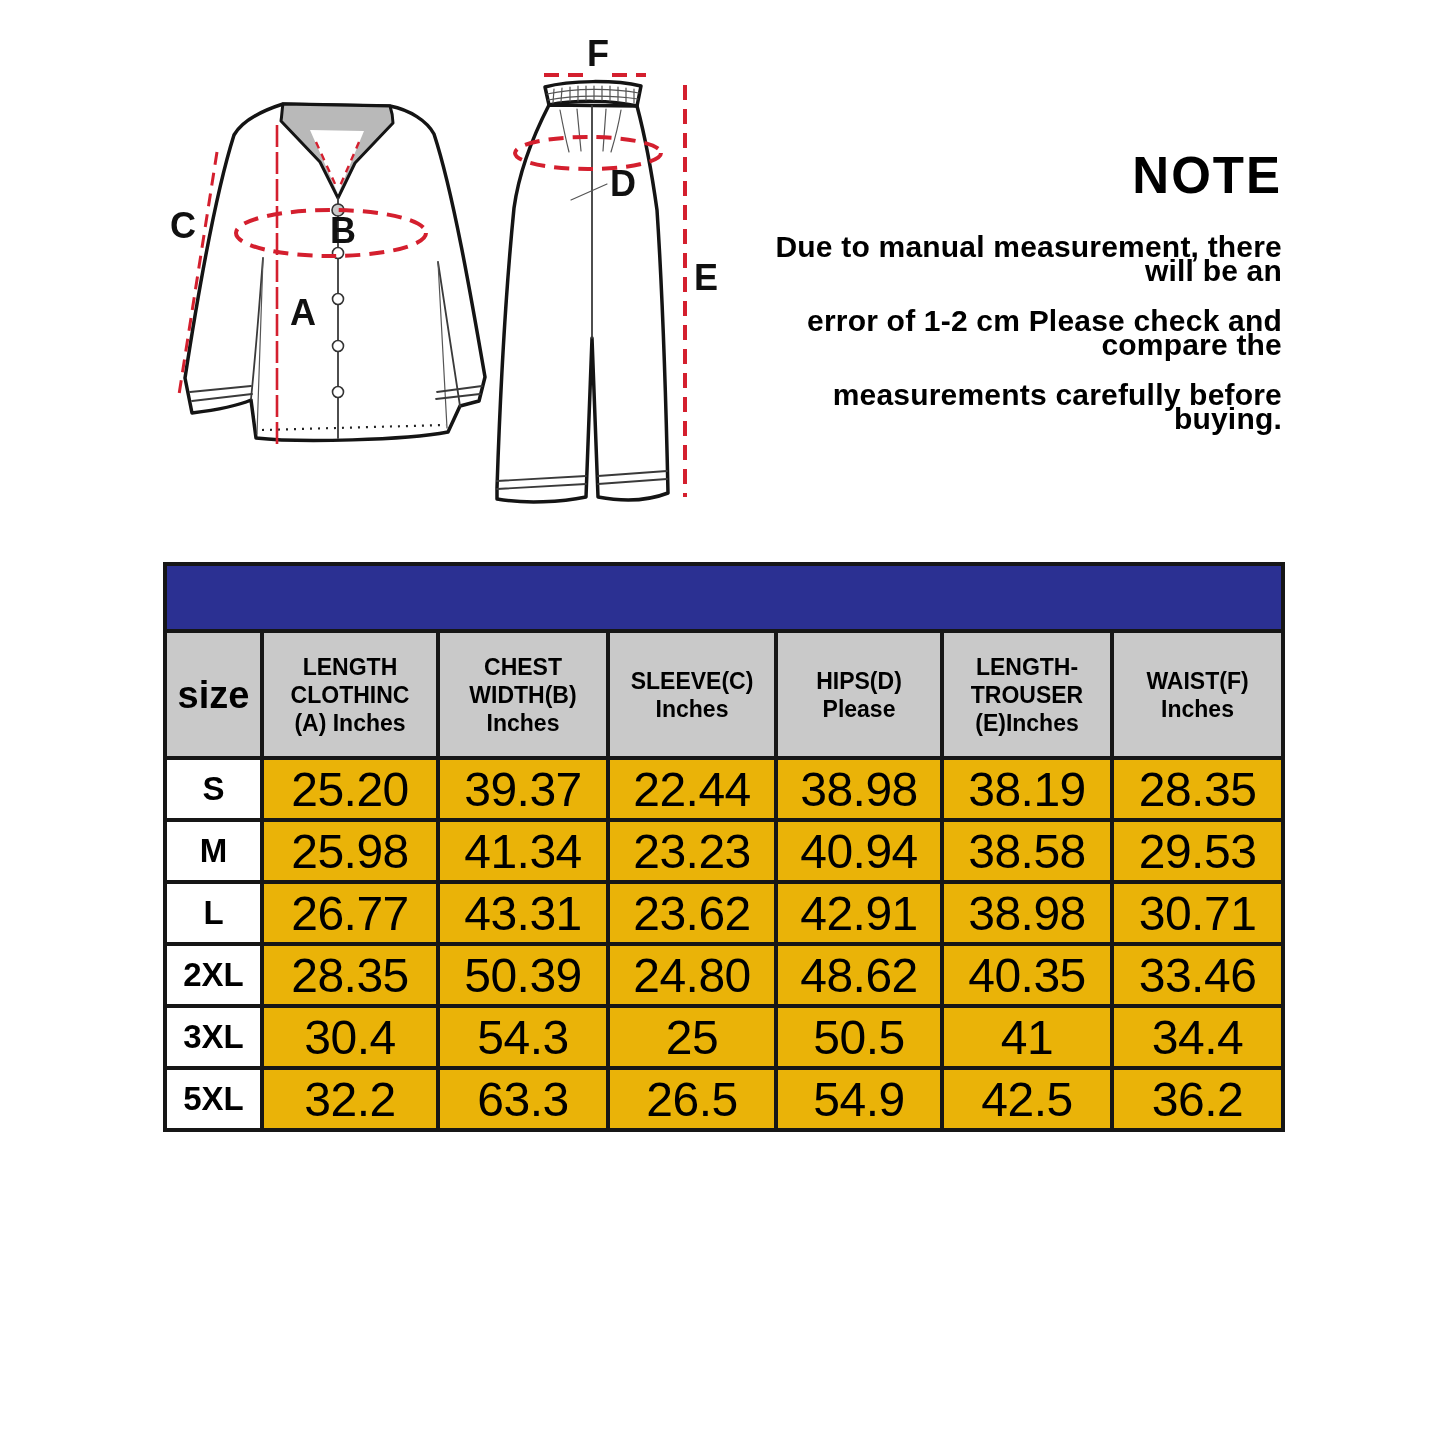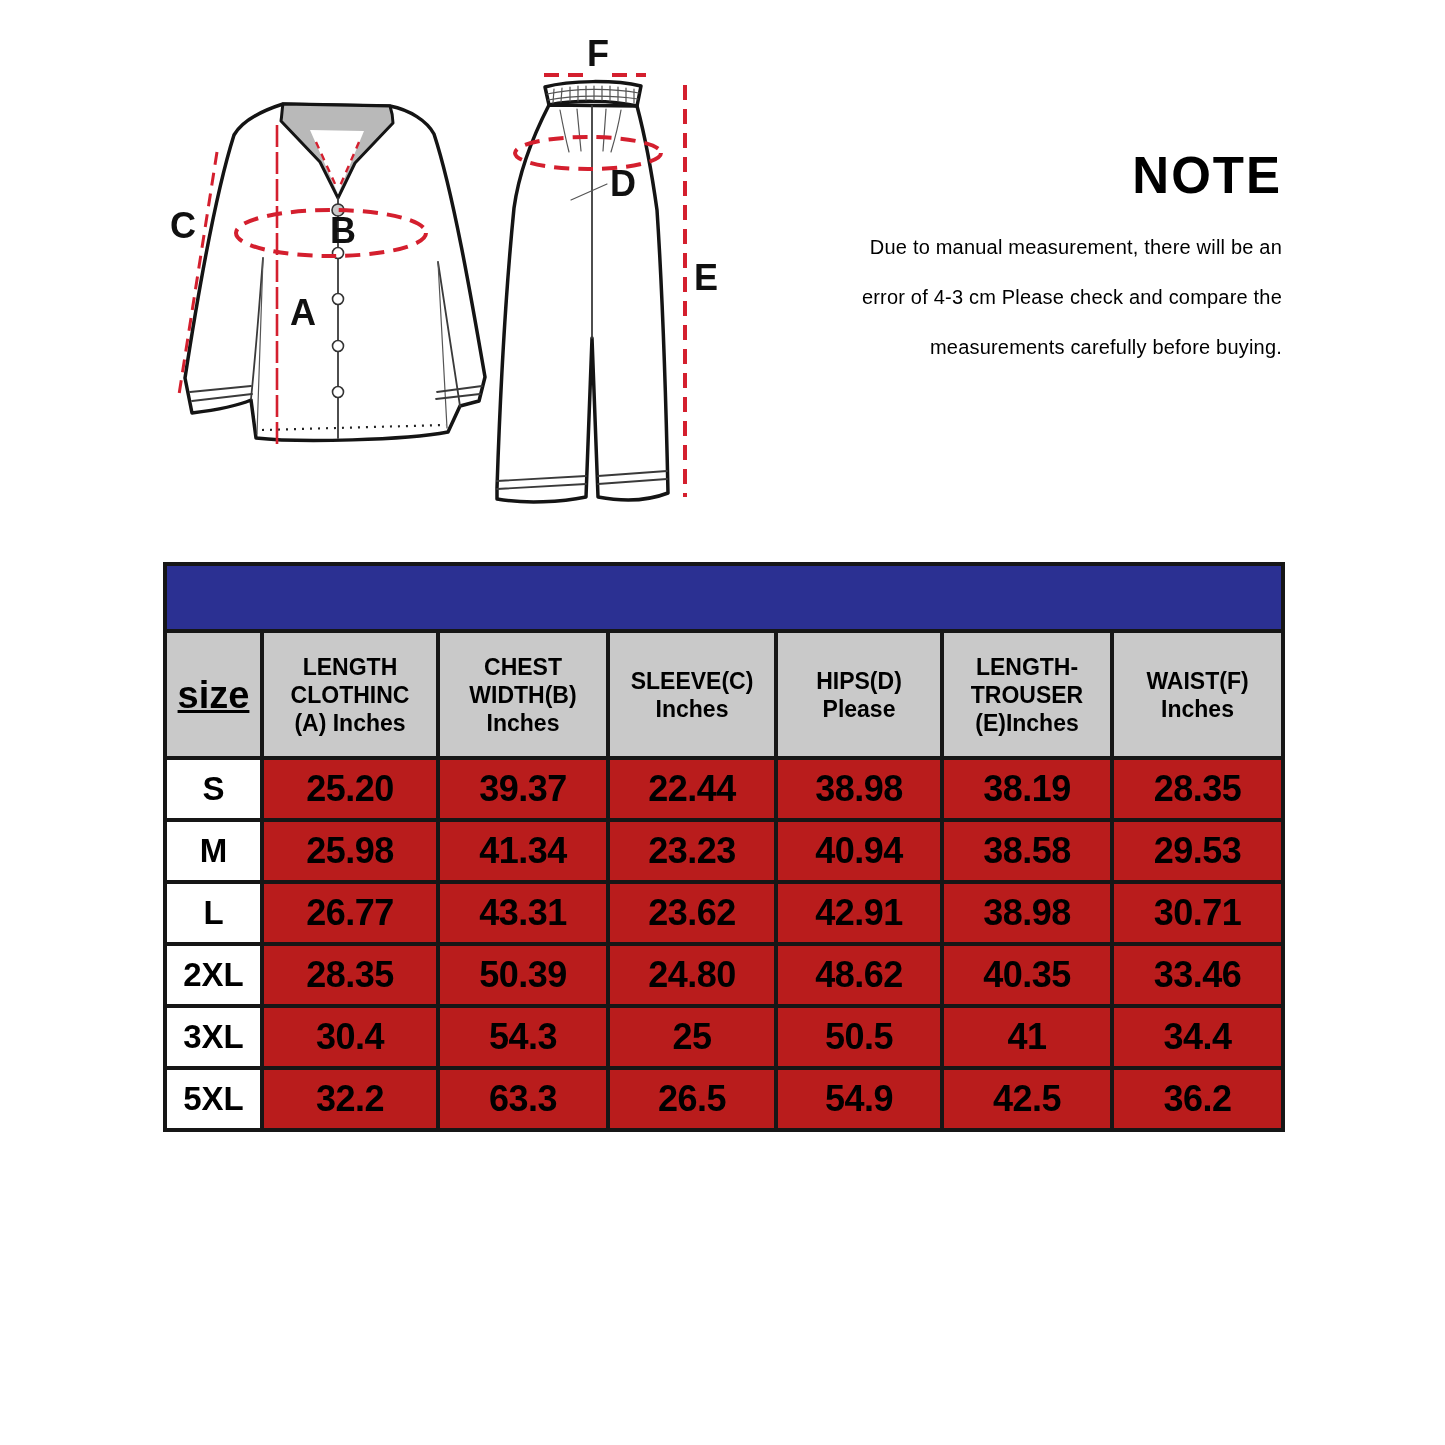--- a/index.html
+++ b/index.html
@@ -34,21 +34,21 @@
   .note{
     position:absolute;left:752px;top:146px;width:530px;
     text-align:right;
   }
   .note-title{
     margin:0 0 30px 0;
     font-size:51px;font-weight:800;letter-spacing:2px;
   }
   .note p{
     margin:0 0 26px 0;
-    font-size:20px;font-weight:normal;line-height:24px;
+    font-size:30px;font-weight:bold;line-height:24px;
     letter-spacing:.2px;
   }
   
   table.size-table{
     position:absolute;left:163px;top:562px;
     width:1118px;
     border-collapse:collapse;
     table-layout:fixed;
   }
   .size-table th,.size-table td{
@@ -61,28 +61,28 @@
     height:63px;
     background:var(--blue);
   }
   tr.head-row{height:127px;}
   tr.head-row th{
     background:var(--hdr-gray);
     font-size:23px;font-weight:bold;line-height:28px;
     white-space:pre-line;
   }
   tr.head-row th.size-th{
-    font-size:38px;font-weight:bold;text-decoration:underline;
+    font-size:38px;font-weight:bold;
   }
   tr.drow{height:62px;}
   tr.drow th{
     font-size:33px;font-weight:bold;background:#fff;
   }
   tr.drow td{
-    font-size:36px;font-weight:700;background:#b91c1c;
+    font-size:48px;font-weight:400;background:#eab308;
     letter-spacing:-0.5px;
   }
 </style>
 </head>
 <body>
 
 <div class="page">
 
   <svg class="diagram" width="760" height="560" viewBox="0 0 760 560" aria-hidden="true">
 
@@ -177,21 +177,21 @@
 
       <text class="dim-label" x="598" y="66">F</text>
       <text class="dim-label" x="623" y="196">D</text>
       <text class="dim-label" x="706" y="290">E</text>
     </g>
   </svg>
 
   <div class="note">
     <h1 class="note-title">NOTE</h1>
     <p>Due to manual measurement, there will be an</p>
-    <p>error of 4-3 cm Please check and compare the</p>
+    <p>error of 1-2 cm Please check and compare the</p>
     <p>measurements carefully before buying.</p>
   </div>
 
   <table class="size-table">
     <colgroup>
       <col style="width:97px">
       <col style="width:176px">
       <col style="width:170px">
       <col style="width:168px">
       <col style="width:166px">

